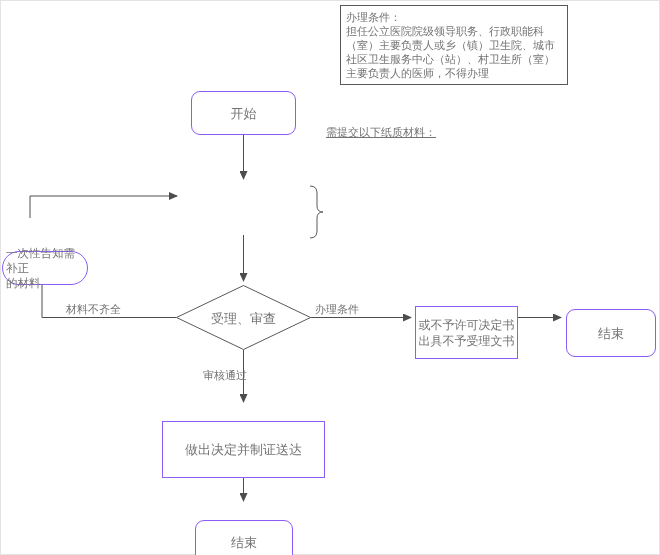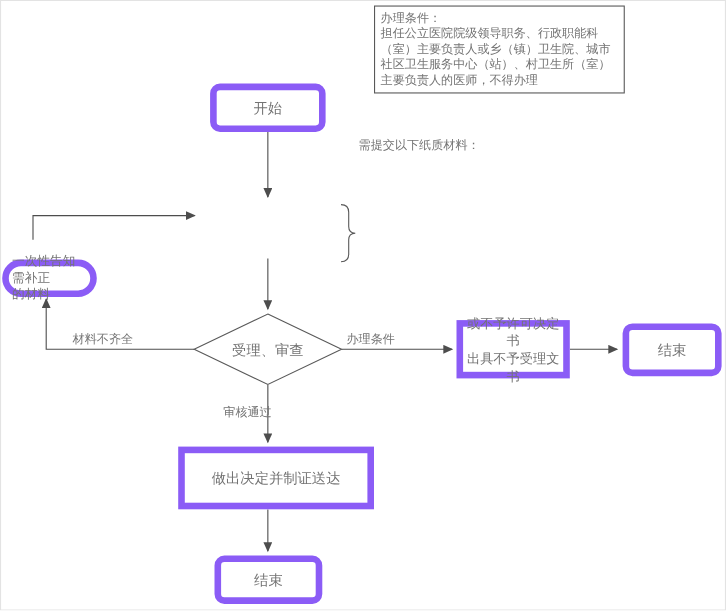--- a/index.html
+++ b/index.html
@@ -9,26 +9,27 @@
     background:#fff;
     box-shadow:inset 0 0 0 1px #e3e3e3;
     font-family:"Liberation Sans","DejaVu Sans",sans-serif;
     color:#737373;
     overflow:hidden;
   }
   .layer{position:absolute;left:0;top:0;width:660px;height:555px;pointer-events:none;}
   .node{
     position:absolute;
     box-sizing:border-box;
-    border:6px solid #8b5cf6;
+    border:1px solid #8b5cf6;
     background:#fff;
     display:flex;flex-direction:column;
     align-items:center;justify-content:center;
     font-size:13px;line-height:17px;
     text-align:center;
+    margin-top:15px;
   }
   .node span{display:block;}
   .rounded{border-radius:9px;}
   .label{
     position:absolute;
     font-size:11px;line-height:13px;
     white-space:nowrap;
   }
   .note{
     position:absolute;
@@ -39,20 +40,21 @@
     padding:4px 5px;
     font-size:11px;line-height:14px;
     text-align:left;
   }
   .note .note-title{display:block;}
   .materials{
     position:absolute;
     left:326px;top:126px;width:238px;
     font-size:11px;line-height:13.5px;
     text-align:left;
+    text-decoration:underline;
   }
   .materials ol{
     margin:7px 0 0 0;
     padding:0 0 0 17px;
   }
   .materials li{margin:0 0 1px 0;}
   .diamond-label{
     position:absolute;
     left:183px;top:310px;width:121px;
     text-align:center;font-size:13px;
@@ -115,21 +117,21 @@
 
   <div class="diamond-label">受理、审查</div>
 
   <div class="node reject-node" style="left:415px;top:291px;width:103px;height:53px;">
     <span>或不予许可决定书</span>
     <span>出具不予受理文书</span>
   </div>
 
   <div class="node rounded" style="left:566px;top:294px;width:90px;height:48px;">结束</div>
 
-  <div class="node" style="left:162px;top:406px;width:178px;height:57px;">做出决定并制证送达</div>
+  <div class="node" style="left:162px;top:406px;width:163px;height:57px;">做出决定并制证送达</div>
 
   <div class="node rounded" style="left:195px;top:505px;width:98px;height:44px;">结束</div>
 
   <div class="label" style="left:66px;top:303px;">材料不齐全</div>
   <div class="label" style="left:315px;top:303px;">办理条件</div>
   <div class="label" style="left:203px;top:369px;">审核通过</div>
 
 </div>
 
 </body></html>

